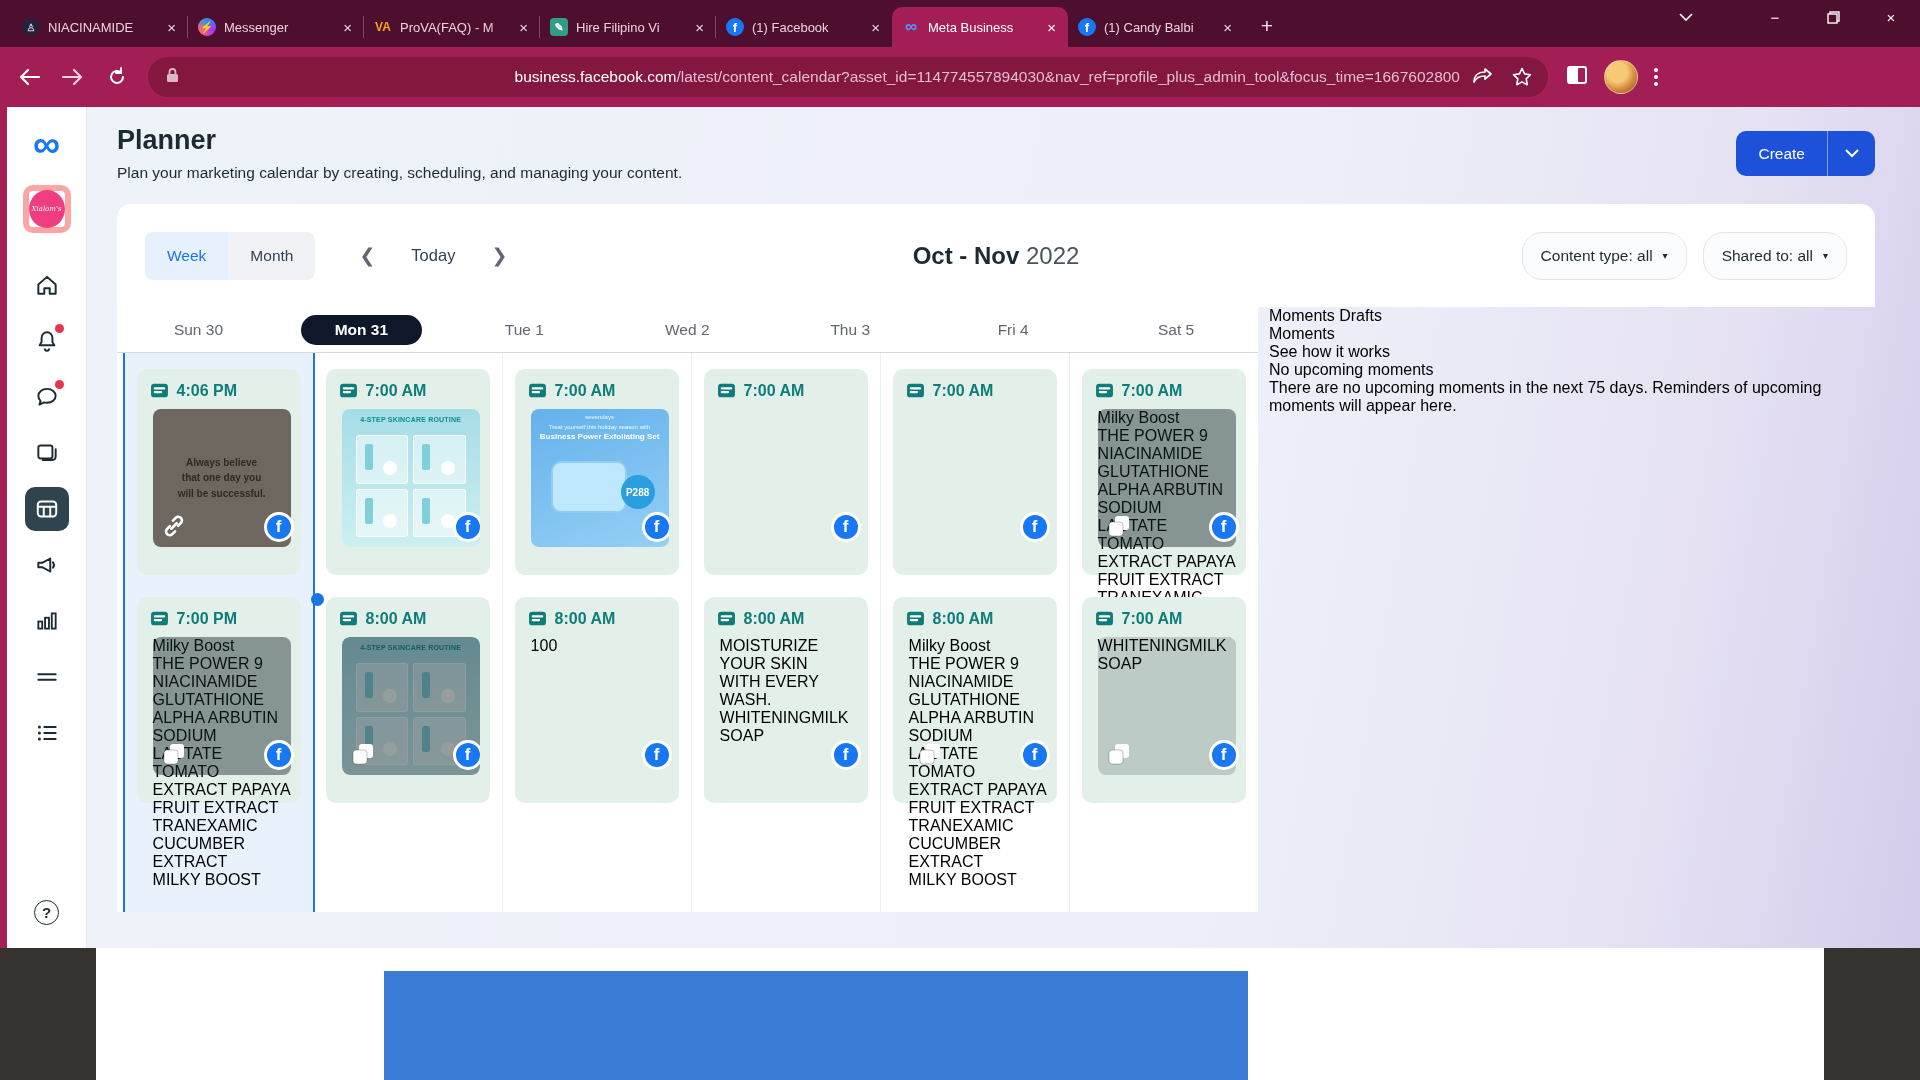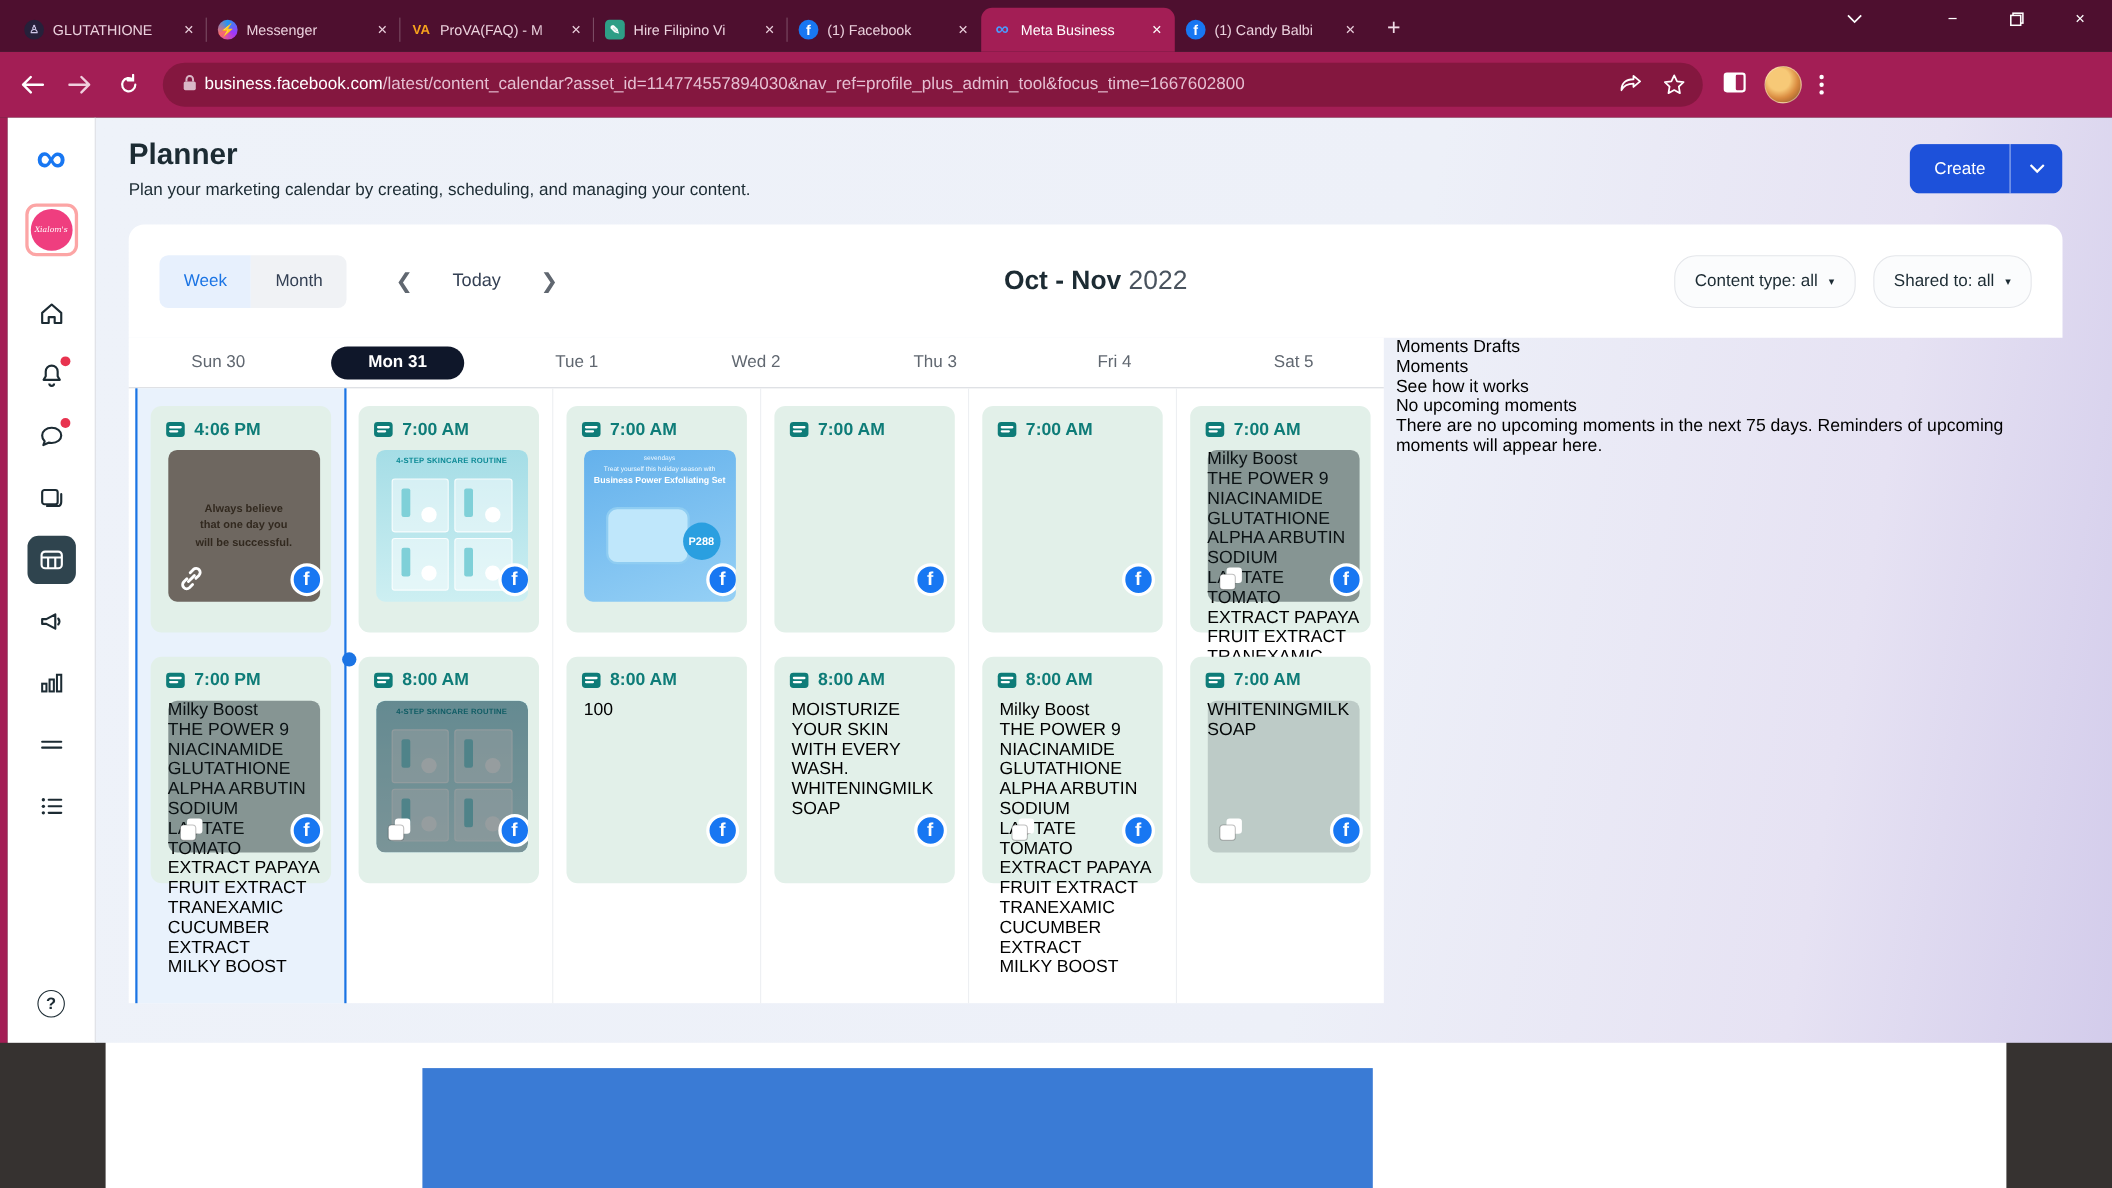--- a/index.html
+++ b/index.html
@@ -24,36 +24,36 @@
   .tico.fb{background:#1877f2;color:#fff;font-size:13px;}
   .tico.meta{background:transparent;color:#4a9bff;font-size:17px;}
   .newtab{width:30px;height:30px;margin:0 0 6px 8px;color:#f0dbe6;font-size:21px;display:flex;align-items:center;justify-content:center;border-radius:6px;}
   .wctrl{position:absolute;right:0;top:0;height:34px;display:flex;align-items:center;}
   .wctrl .wbtn{width:58px;height:34px;display:flex;align-items:center;justify-content:center;color:#fff;font-size:15px;}
   .tabsearch{width:40px;height:34px;display:flex;align-items:center;justify-content:center;color:#fff;margin-right:40px;}
 
   .btoolbar{height:60px;background:#a31e55;display:flex;align-items:center;padding:0 16px;gap:18px;}
   .navic{width:26px;height:26px;display:flex;align-items:center;justify-content:center;}
   .urlbar{flex:1;max-width:1400px;height:40px;background:#84173f;border-radius:20px;display:flex;align-items:center;
-    padding:0 10px 0 18px;gap:7px;color:#fff;}
+    padding:0 10px 0 18px;gap:7px;color:#fff;text-align:right;}
   .urltext{flex:1;font-size:15.5px;white-space:nowrap;overflow:hidden;}
   .urltext .host{color:#ffffff;}
   .urltext .path{color:#e6bfd2;}
   .urlic{width:32px;height:32px;display:flex;align-items:center;justify-content:center;border-radius:50%;}
   .rticons{display:flex;align-items:center;gap:16px;}
   .avatar{width:34px;height:34px;border-radius:50%;background:radial-gradient(circle at 38% 35%,#f7c977 0 35%,#d98a3f 60%,#7a4a22);border:1px solid rgba(255,255,255,.4);}
   .dots{color:#fff;font-size:18px;letter-spacing:1px;display:flex;flex-direction:column;gap:3px;align-items:center;}
   .dots i{width:4px;height:4px;border-radius:50%;background:#fff;}
 
   
   .page{position:absolute;top:107px;left:0;right:0;bottom:132px;display:flex;}
   .page-strip{width:7px;background:#a31e55;}
   .sidebar{width:80px;background:#fff;border-right:1px solid #e7e9ee;display:flex;flex-direction:column;align-items:center;padding-top:22px;}
   .slogo{font-size:38px;font-weight:bold;color:#1877f2;line-height:.8;margin-bottom:26px;}
-  .bizav{width:48px;height:48px;border-radius:10px;border:3px solid #fca5a5;display:flex;align-items:center;justify-content:center;margin-bottom:30px;background:#fff;}
+  .bizav{width:48px;height:48px;border-radius:10px;border:6px solid #fca5a5;display:flex;align-items:center;justify-content:center;margin-bottom:30px;background:#fff;}
   .bizav i{width:38px;height:38px;border-radius:50%;background:#ef3e7f;display:flex;align-items:center;justify-content:center;
     color:#fff;font-family:"DejaVu Serif",serif;font-style:italic;font-size:7px;}
   .snav{width:44px;height:44px;border-radius:10px;display:flex;align-items:center;justify-content:center;position:relative;margin-bottom:12px;}
   .snav svg{width:26px;height:26px;}
   .snav.active{background:#2f444e;}
   .reddot{position:absolute;top:5px;right:5px;width:9px;height:9px;border-radius:50%;background:#e8334f;}
   .snav.help{margin-top:auto;margin-bottom:14px;}
   .helpring{width:25px;height:25px;border-radius:50%;border:1.8px solid #1c2b33;color:#1c2b33;font-size:15px;font-weight:bold;display:flex;align-items:center;justify-content:center;}
 
   .content{flex:1;position:relative;background:linear-gradient(100deg,#eef2f9 0%,#edf0f8 62%,#e6e2f3 85%,#d3cceb 100%);padding:18px 45px 0 30px;overflow:hidden;}
@@ -172,21 +172,21 @@
   .deskstrip{position:absolute;left:0;right:0;top:1006px;height:15px;background:linear-gradient(90deg,#4a4038,#3a332e 20%,#2c2825 65%,#242220);}
 </style>
 </head>
 <body>
 
 <div class="screen">
 
   <div class="tabstrip">
     <div class="tab">
       <span class="tico person">♙</span>
-      <span class="tab-title">GLUTATHIONE</span>
+      <span class="tab-title">NIACINAMIDE</span>
       <span class="tab-close">×</span>
     </div>
     <div class="tab">
       <span class="tico msgr">⚡</span>
       <span class="tab-title">Messenger</span>
       <span class="tab-close">×</span>
     </div>
     <div class="tab">
       <span class="tico prova">
           <b>VA</b>

